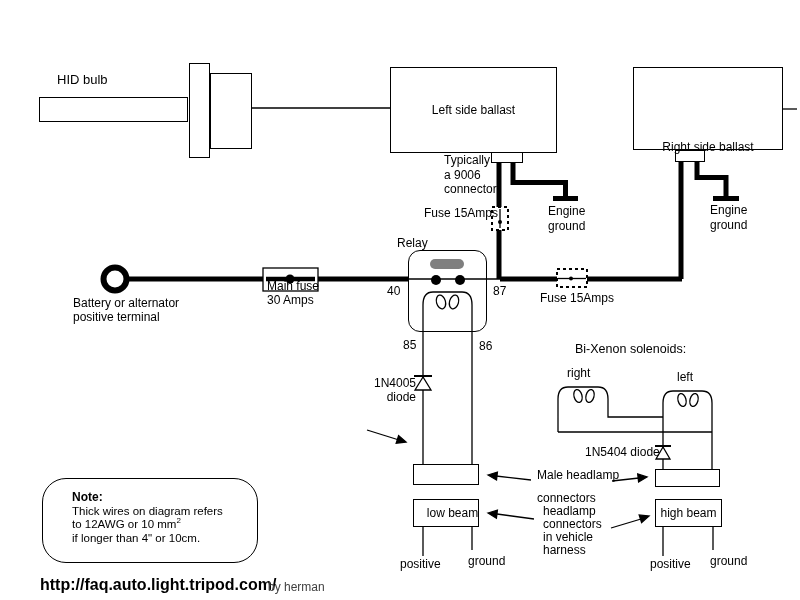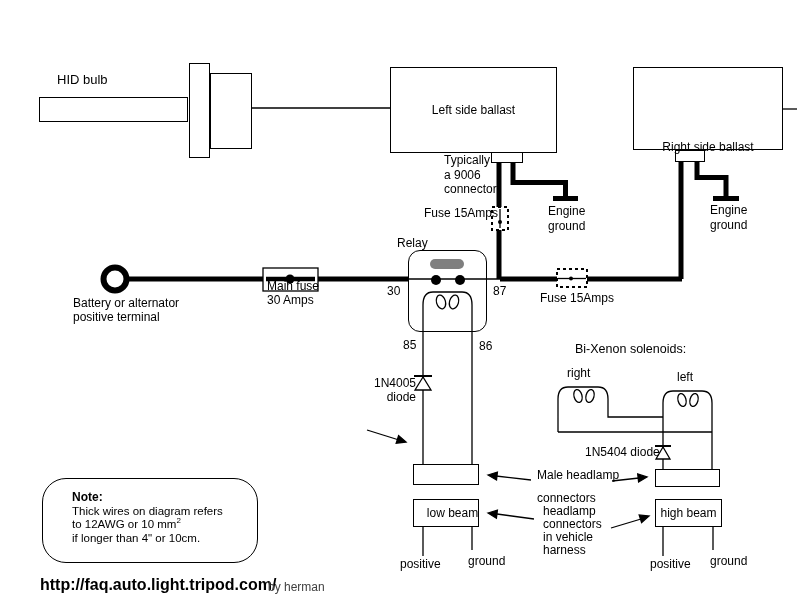--- a/index.html
+++ b/index.html
@@ -138,21 +138,21 @@
   <div class="lbl" style="left:710px;top:203px;line-height:14.5px;">Engine
 ground</div>
 
   <div class="lbl" style="left:267px;top:231px;line-height:14px;margin-top:48px;">Main fuse
 30 Amps</div>
 
   <div class="lbl" style="left:73px;top:296px;line-height:14px;">Battery or alternator
 positive terminal</div>
 
   <div class="lbl" style="left:397px;top:236px;">Relay</div>
-  <div class="lbl" style="left:387px;top:284px;">30</div>
+  <div class="lbl" style="left:387px;top:284px;">40</div>
   <div class="lbl" style="left:493px;top:284px;">87</div>
   <div class="lbl" style="left:403px;top:338px;">85</div>
   <div class="lbl" style="left:479px;top:339px;">86</div>
 
   <div class="lbl" style="left:374px;top:376px;line-height:14px;text-align:right;">1N4005
 diode</div>
 
   <div class="lbl" style="left:575px;top:342px;font-size:12.5px;">Bi-Xenon solenoids:</div>
   <div class="lbl" style="left:567px;top:366px;">right</div>
   <div class="lbl" style="left:677px;top:370px;">left</div>

